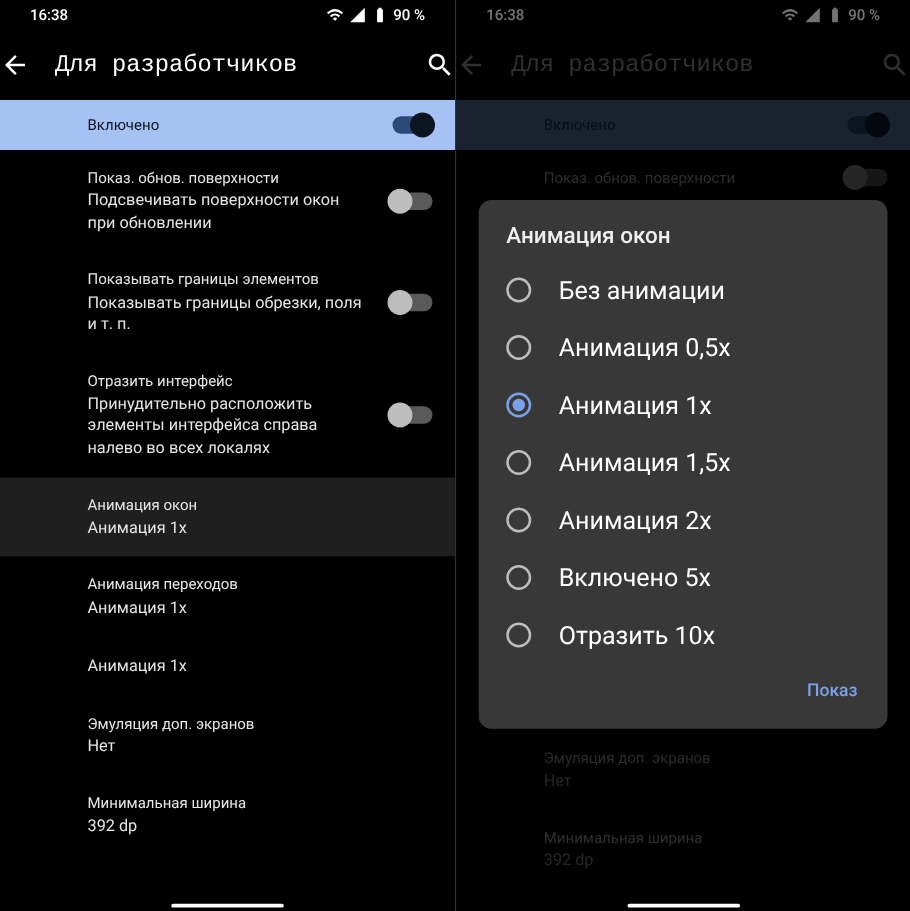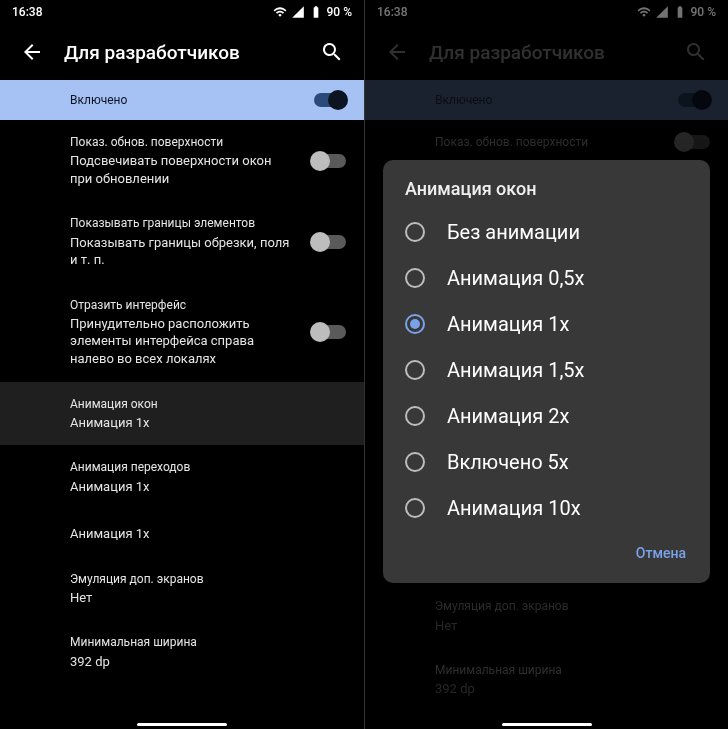--- a/index.html
+++ b/index.html
@@ -20,34 +20,35 @@
     color: #fff;
   }
   .screen + .screen { border-left: 1px solid #333; }
 
   
   .statusbar {
     height: 24px;
     display: flex;
     align-items: center;
     justify-content: space-between;
-    padding: 0 12px;
+    padding: 0 24px;
     font-size: 12px;
     font-weight: 500;
   }
   .statusbar .icons { display: flex; gap: 4px; }
   .statusbar svg { width: 14px; height: 14px; fill: #fff; }
 
   
   .appbar {
     height: 56px;
     display: flex;
     align-items: center;
-    padding: 0 20px;
+    padding: 0 0;
     gap: 20px;
+    font-family: Liberation Mono, monospace;
   }
   .appbar .back { width: 24px; height: 24px; }
   .appbar .title { font-size: 19px; font-weight: 500; flex: 1; }
   .appbar .search { width: 24px; height: 24px; }
 
   
   .row {
     padding: 14px 70px 14px 70px;
     position: relative;
   }
@@ -334,24 +335,24 @@
     <div class="opt">
       <span class="radio"></span>
       <span class="lbl">Анимация 2x</span>
     </div>
     <div class="opt">
       <span class="radio"></span>
       <span class="lbl">Включено 5x</span>
     </div>
     <div class="opt">
       <span class="radio"></span>
-      <span class="lbl">Анимация 10x</span>
+      <span class="lbl">Отразить 10x</span>
     </div>
 
     <div class="actions">
-      <span class="btn">Отмена</span>
+      <span class="btn">Показ</span>
     </div>
   </div>
 
   <div class="navbar">
     <div class="handle"></div>
   </div>
 </div>
 
 </body></html>

